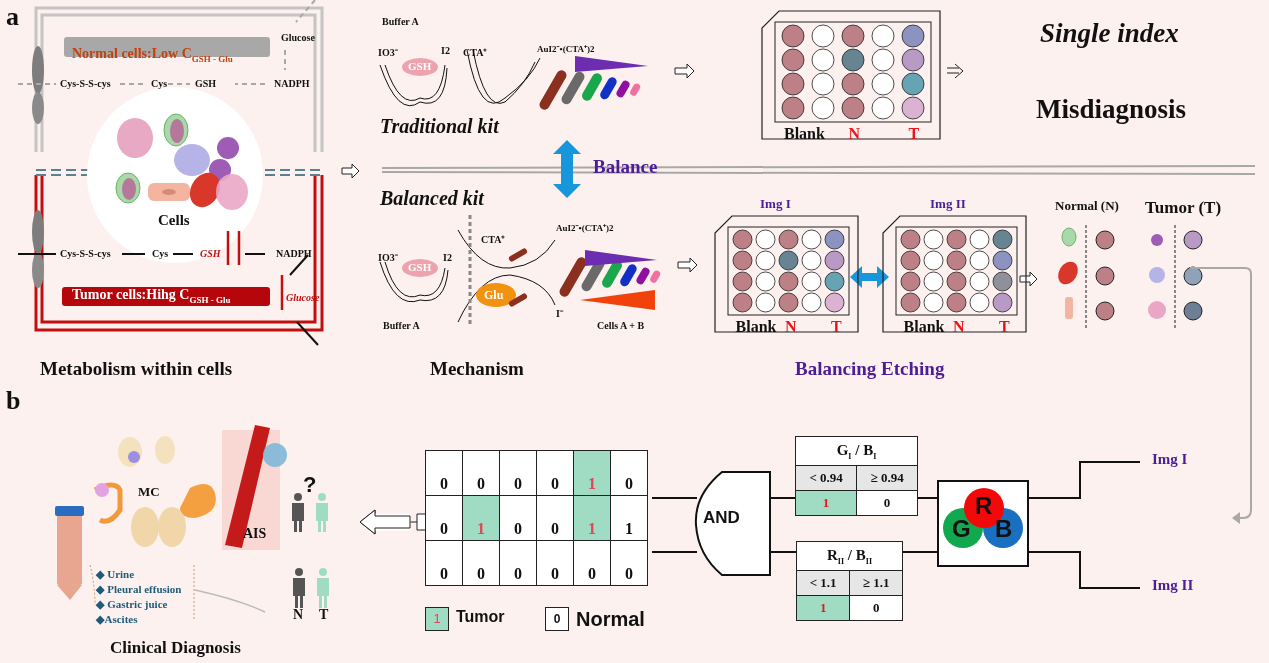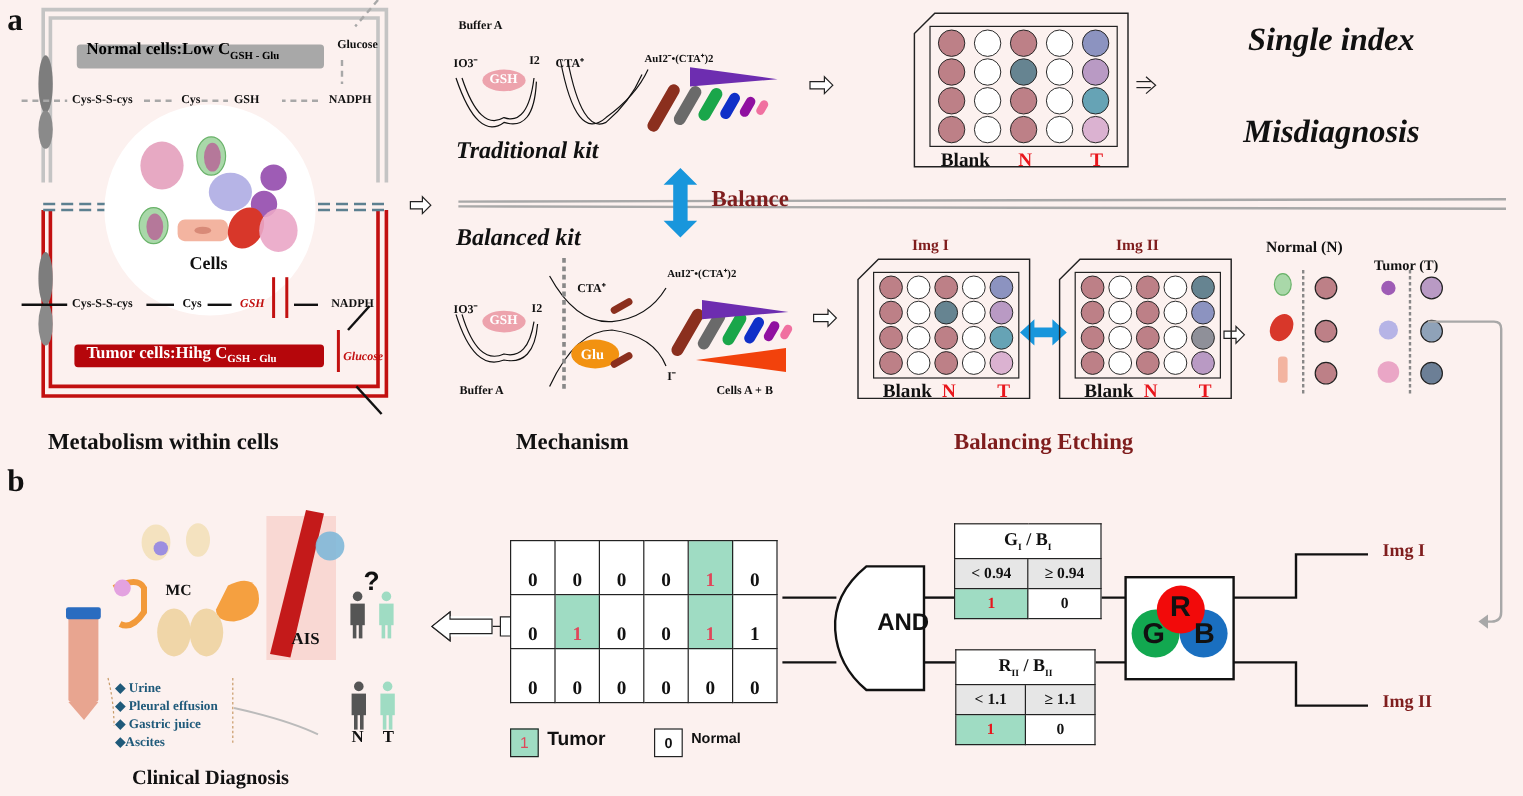--- a/index.html
+++ b/index.html
@@ -1,21 +1,21 @@
 <!DOCTYPE html>
 <html><head>
 <meta charset="utf-8">
 <style>
   html,body{margin:0;padding:0;}
   body{width:1269px;height:663px;background:#fcf1ef;position:relative;overflow:hidden;font-family:"Liberation Serif",serif;color:#111;}
   .abs{position:absolute;}
   .b{font-weight:bold;}
   .panel-letter{font-size:26px;font-weight:bold;}
   .caption{font-size:19px;font-weight:bold;text-align:left;}
-  .red{color:#7f1d1d;}
+  .red{color:#4c1d95;}
   .small{font-size:10px;font-weight:bold;}
   svg{position:absolute;left:0;top:0;overflow:visible;}
   .plate-label{font-size:16px;font-weight:bold;}
   .grid-table{border-collapse:collapse;position:absolute;background:#fff;}
   .grid-table td{border:1.5px solid #222;width:36px;height:42px;text-align:center;vertical-align:bottom;font-weight:bold;font-size:16px;padding:0 0 2px 0;}
   .grid-table td.tumor{background:#9fdcc3;color:#e0465a;}
   .ratio-table{border-collapse:collapse;position:absolute;font-weight:bold;}
   .ratio-table td{border:1.2px solid #222;text-align:center;font-size:13px;height:22px;}
   .ratio-table .hdr{background:#fff;font-size:15px;height:26px;}
   .ratio-table .op{background:#e6e6e6;}
@@ -228,21 +228,21 @@
     <rect x="319" y="595" width="3" height="13" fill="#9fdcc3"></rect>
       <rect x="324" y="595" width="3" height="13" fill="#9fdcc3"></rect>
   </g>
   <path d="M195 590 Q240 600 265 612" fill="none" stroke="#bbb" stroke-width="1.5"></path>
   <path d="M90 565 q5 20 5 40" fill="none" stroke="#c79a66" stroke-dasharray="2,2"></path>
   <line x1="194" y1="565" x2="194" y2="620" stroke="#c79a66" stroke-dasharray="2,2"></line>
 </svg>
 
 <div class="abs panel-letter" style="left:6px;top:2px;">a</div>
 
-<div class="abs b" style="left:72px;top:34px;color:#000000;font-size:14px;">
+<div class="abs b" style="left:72px;top:46px;color:#c2410c;font-size:14px;">
   <span>Normal cells:Low C</span><sub style="font-size:9px;">GSH - Glu</sub>
 </div>
 <div class="abs small" style="left:281px;top:32px;">Glucose</div>
 <div class="abs small" style="left:60px;top:78px;">Cys-S-S-cys</div>
 <div class="abs small" style="left:151px;top:78px;">Cys</div>
 <div class="abs small" style="left:195px;top:78px;">GSH</div>
 <div class="abs small" style="left:274px;top:78px;">NADPH</div>
 <div class="abs b" style="left:158px;top:212px;font-size:15px;">Cells</div>
 <div class="abs small" style="left:60px;top:248px;">Cys-S-S-cys</div>
 <div class="abs small" style="left:152px;top:248px;">Cys</div>
@@ -359,24 +359,24 @@
       <circle cx="120.5" cy="87.5" r="9.5" fill="#b99ac4" stroke="#222" stroke-width="0.8"></circle>
     </svg>
     <div class="abs plate-label" style="left: 21.6px; top: 103px;">Blank</div>
     <div class="abs plate-label" style="left: 71.05px; top: 103px; color: rgb(232, 22, 28);">N</div>
     <div class="abs plate-label" style="left: 117.05px; top: 103px; color: rgb(232, 22, 28);">T</div>
   </div>
 <div class="abs b red" style="left:760px;top:196px;font-size:13px;">Img I</div>
 <div class="abs b red" style="left:930px;top:196px;font-size:13px;">Img II</div>
 
 <div class="abs b" style="left:1040px;top:18px;font-size:27px;font-style:italic;">Single index</div>
-<div class="abs b" style="left:1036px;top:94px;font-size:27px;font-style:italic;">Misdiagnosis</div>
+<div class="abs b" style="left:1036px;top:94px;font-size:27px;">Misdiagnosis</div>
 
 <div class="abs b" style="left:1055px;top:198px;font-size:13px;">Normal (N)</div>
-<div class="abs b" style="left:1145px;top:214px;font-size:12px;">Tumor (T)</div>
+<div class="abs b" style="left:1145px;top:198px;font-size:17px;">Tumor (T)</div>
 <div class="abs caption red" style="left:795px;top:358px;width:180px;">Balancing Etching</div>
 
 <div class="abs panel-letter" style="left:6px;top:386px;">b</div>
 <div class="abs b" style="left:138px;top:484px;font-size:13px;">MC</div>
 <div class="abs b" style="left:243px;top:526px;font-size:14px;">AIS</div>
 <div class="abs b sans" style="left:303px;top:472px;font-size:22px;">?</div>
 <div class="abs" style="left:96px;top:567px;font-size:11px;font-weight:bold;color:#1f5a7a;line-height:15px;">
   <div>◆ <span>Urine</span></div>
   <div>◆ <span>Pleural effusion</span></div>
   <div>◆ <span>Gastric juice</span></div>
@@ -411,40 +411,40 @@
         <td>0</td>
         <td>0</td>
         <td>0</td>
       </tr>
     </tbody>
   </table>
 
 <div class="abs" style="left:425px;top:607px;width:22px;height:22px;background:#9fdcc3;border:1.5px solid #222;text-align:center;line-height:22px;color:#e0465a;font-size:13px;font-family:'Liberation Sans',sans-serif;">1</div>
 <div class="abs b sans" style="left:456px;top:608px;font-size:16px;">Tumor</div>
 <div class="abs" style="left:545px;top:607px;width:22px;height:22px;background:#fff;border:1.5px solid #222;text-align:center;line-height:22px;font-size:12px;font-weight:bold;font-family:'Liberation Sans',sans-serif;">0</div>
-<div class="abs b sans" style="left:576px;top:608px;font-size:12px;">Normal</div>
-
-<div class="abs b sans" style="left:703px;top:508px;font-size:20px;margin-left:28px;">AND</div>
+<div class="abs b sans" style="left:576px;top:608px;font-size:20px;">Normal</div>
+
+<div class="abs b sans" style="left:703px;top:508px;font-size:17px;">AND</div>
 
 <table class="ratio-table" style="left:795px;top:436px;width:123px;">
   <tbody>
       <tr>
         <td colspan="2" class="hdr"><span>G</span><sub style="font-size:8px;">I</sub><span> / B</span><sub style="font-size:8px;">I</sub></td>
       </tr>
   <tr>
         <td class="op">&lt; 0.94</td>
         <td class="op">≥ 0.94</td>
       </tr>
   <tr>
         <td class="one">1</td>
         <td class="zero">0</td>
       </tr>
 </tbody>
   </table>
-<table class="ratio-table" style="left:796px;top:541px;width:117px;">
+<table class="ratio-table" style="left:796px;top:541px;width:107px;">
   <tbody>
       <tr>
         <td colspan="2" class="hdr"><span>R</span><sub style="font-size:8px;">II</sub><span> / B</span><sub style="font-size:8px;">II</sub></td>
       </tr>
   <tr>
         <td class="op">&lt; 1.1</td>
         <td class="op">≥ 1.1</td>
       </tr>
   <tr>
         <td class="one">1</td>

